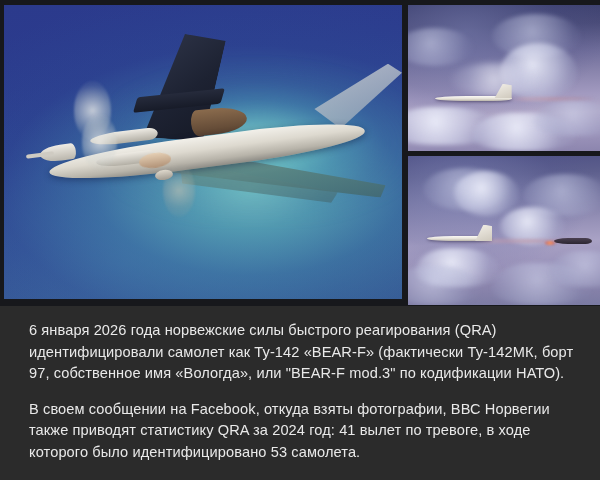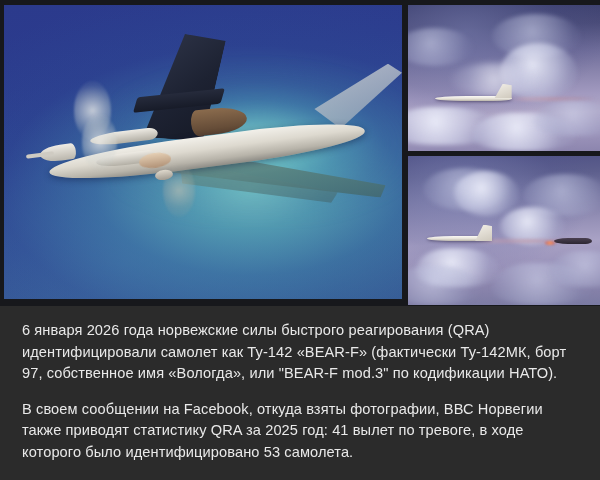--- a/index.html
+++ b/index.html
@@ -313,21 +313,21 @@
     position: absolute;
     border-radius: 50%;
     background: radial-gradient(circle, rgba(240,240,250,0.7) 0%, rgba(210,212,235,0.3) 55%, rgba(200,205,230,0) 100%);
     filter: blur(3px);
   }
 
   
   .caption {
     flex: 1 1 auto;
     background: #2b2b2b;
-    padding: 14px 22px 0 22px;
+    padding: 14px 22px 0 29px;
     box-sizing: border-box;
   }
   .caption p {
     margin: 0 0 14px 0;
     color: #e9e9e9;
     font-size: 14.6px;
     line-height: 21.5px;
     letter-spacing: 0.1px;
     max-width: 552px;
   }
@@ -388,16 +388,16 @@
       <div class="cloud deck" style="left:4%;top:62%;width:44%;height:26%;"></div>
       <div class="cloud deck dim" style="left:-8%;top:74%;width:46%;height:26%;"></div>
       <div class="cloud deck dim" style="left:44%;top:72%;width:52%;height:28%;"></div>
       <div class="cloud deck dim" style="left:74%;top:64%;width:40%;height:24%;"></div>
     </div>
 
   </div>
 
   <div class="caption">
     <p>6 января 2026 года норвежские силы быстрого реагирования (QRA) идентифицировали самолет как Ту-142 «BEAR-F» (фактически Ту-142МК, борт 97, собственное имя «Вологда», или "BEAR-F mod.3" по кодификации НАТО).</p>
-    <p>В своем сообщении на Facebook, откуда взяты фотографии, ВВС Норвегии также приводят статистику QRA за 2025 год: 41 вылет по тревоге, в ходе которого было идентифицировано 53 самолета.</p>
+    <p>В своем сообщении на Facebook, откуда взяты фотографии, ВВС Норвегии также приводят статистику QRA за 2024 год: 41 вылет по тревоге, в ходе которого было идентифицировано 53 самолета.</p>
   </div>
 
 </div>
 
 </body></html>

